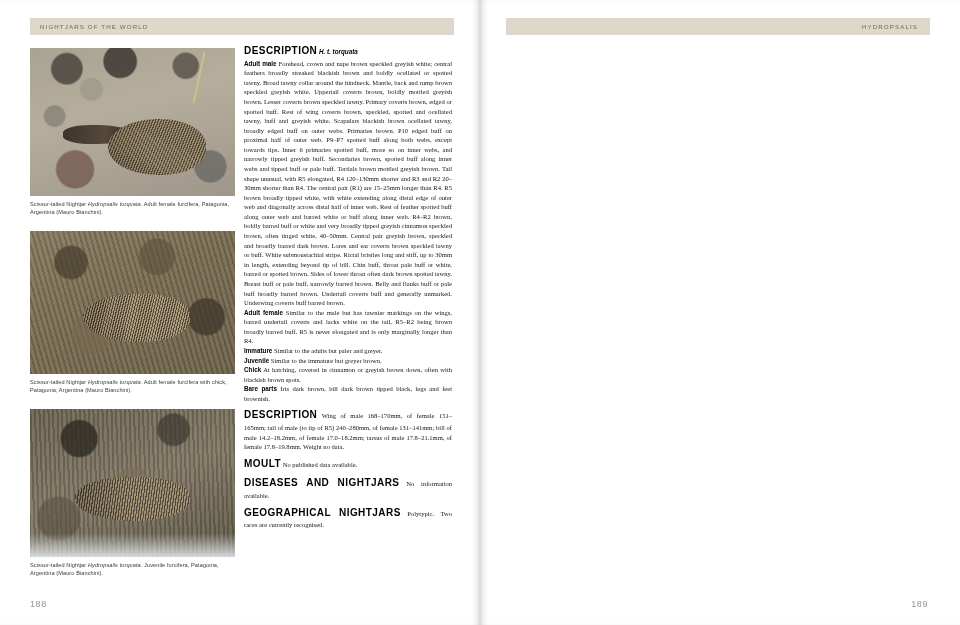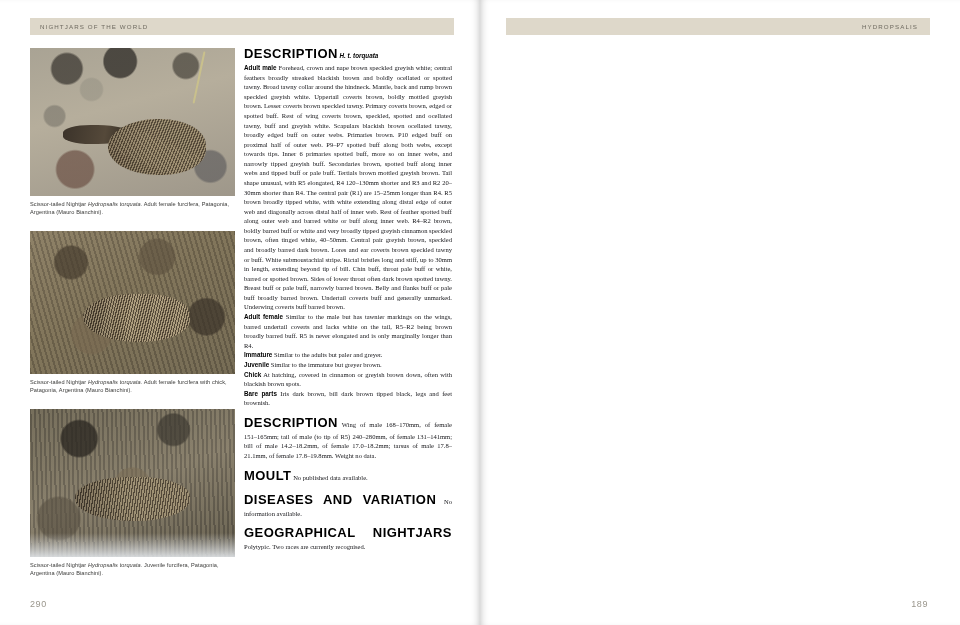--- a/index.html
+++ b/index.html
@@ -114,21 +114,21 @@
     font-size: 6.55px;
     line-height: 1.465;
     text-align: justify;
     color: #16161a;
   }
   .body-col p { margin: 0 0 0 0; }
   .body-col p + p { margin-top: 0; }
   .sec-head {
     font-family: "Liberation Sans", sans-serif;
     font-weight: bold;
-    font-size: 13px;
+    font-size: 10px;
     letter-spacing: 0.45px;
     color: #000;
   }
   .sub-head {
     font-family: "Liberation Sans", sans-serif;
     font-weight: bold;
     font-size: 6.3px;
     color: #000;
   }
   .ital-head {
@@ -292,29 +292,29 @@
       <div class="gap"></div>
 
       <p><span class="sec-head">DESCRIPTION</span><span> Wing of male 168–170mm, of female 151–165mm; tail of male (to tip of R5) 240–280mm, of female 131–141mm; bill of male 14.2–18.2mm, of female 17.0–18.2mm; tarsus of male 17.8–21.1mm, of female 17.8–19.8mm. Weight no data.</span></p>
 
       <div class="gap"></div>
 
       <p><span class="sec-head">MOULT</span><span> No published data available.</span></p>
 
       <div class="gap"></div>
 
-      <p><span class="sec-head">DISEASES AND VARIATION</span><span> No information available.</span></p>
+      <p><span class="sec-head">DISEASES AND NIGHTJARS</span><span> No information available.</span></p>
 
       <div class="gap"></div>
 
       <p><span class="sec-head">GEOGRAPHICAL NIGHTJARS</span><span> Polytypic. Two races are currently recognised.</span></p>
 
     </div>
 
-    <div class="folio">290</div>
+    <div class="folio">188</div>
   </div>
 
   <div class="page right">
 
     <div class="header-band">
       <span class="header-text">HYDROPSALIS</span>
     </div>
 
     <div class="folio">189</div>
   </div>

